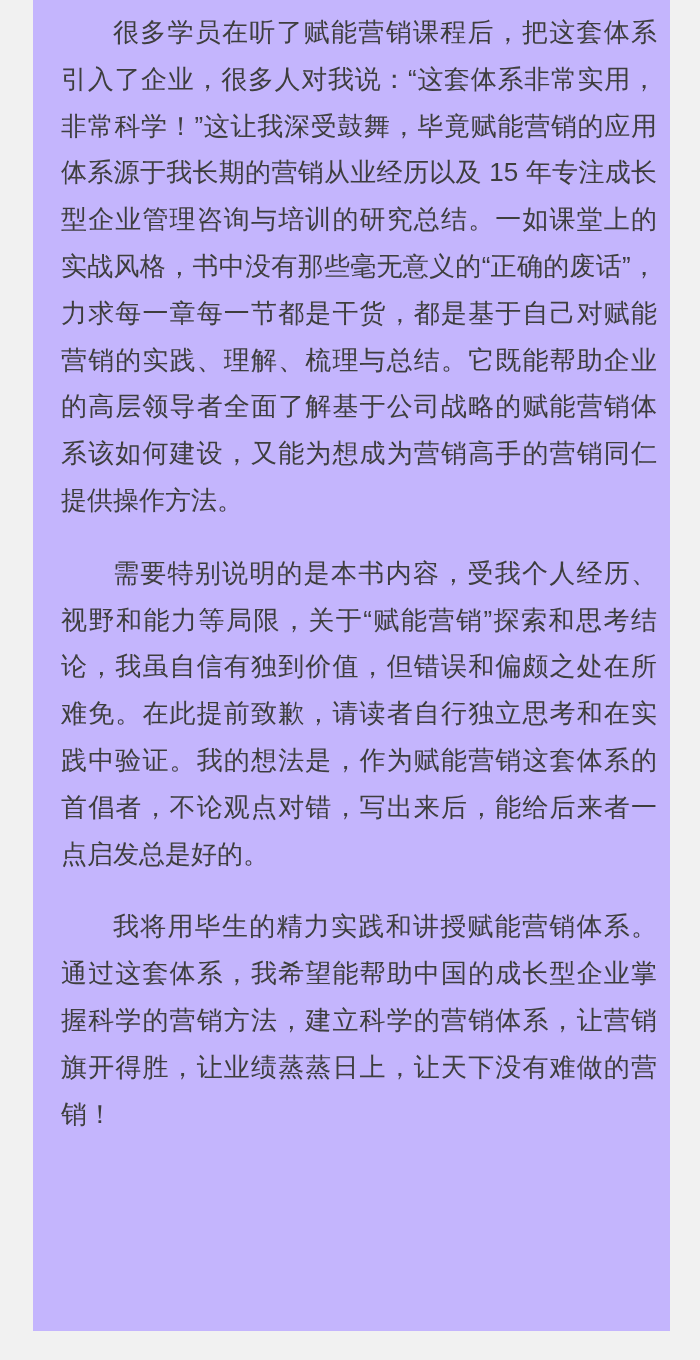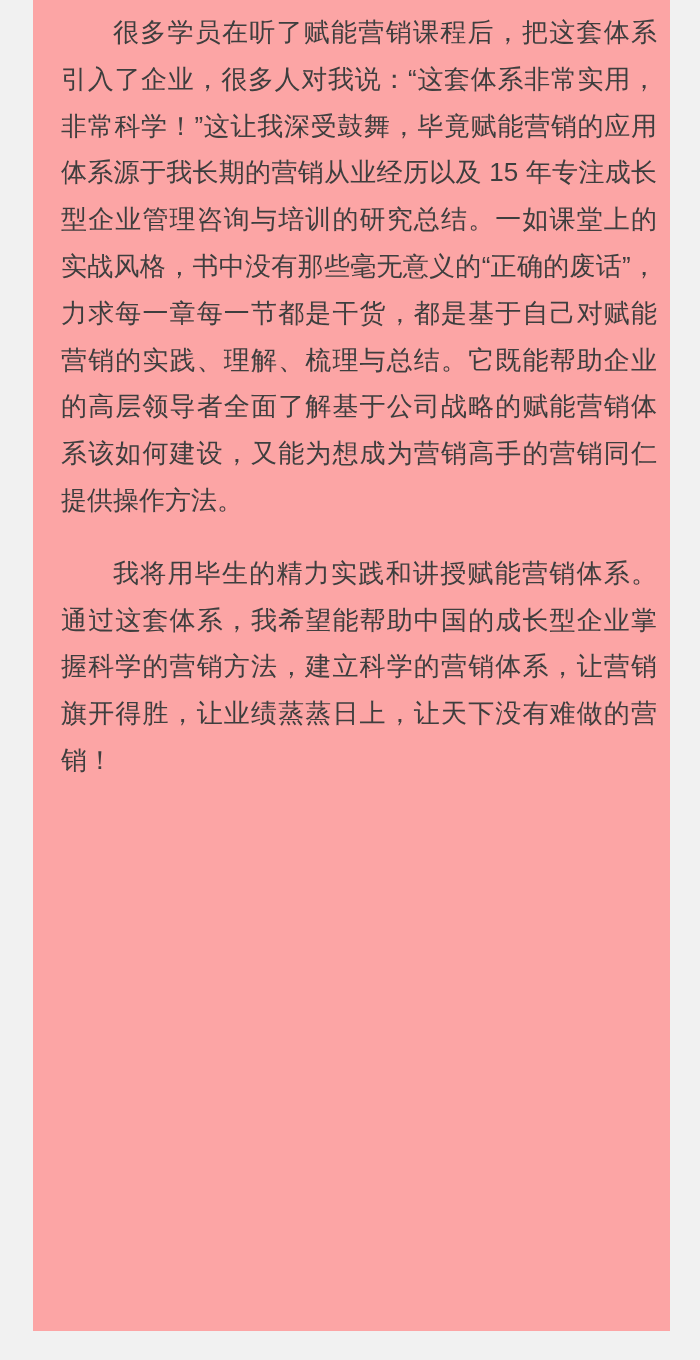--- a/index.html
+++ b/index.html
@@ -13,21 +13,21 @@
     font-family: "Liberation Sans", "DejaVu Sans", sans-serif;
     position: relative;
     overflow: hidden;
   }
   .page-card {
     position: absolute;
     left: 33px;
     top: 0;
     width: 637px;
     height: 1331px;
-    background: #fca5a5;
+    background: #c4b5fd;
     box-sizing: border-box;
     padding: 9px 13px 0 28px;
   }
   .text-body {
     color: #3e3e3e;
     font-size: 26px;
     line-height: 46.8px;
     font-weight: 300;
     text-align: justify;
     letter-spacing: 0;
@@ -36,16 +36,17 @@
     margin: 0 0 26px 0;
     text-indent: 2em;
   }
 </style>
 </head>
 <body>
 
 <div class="page-card">
   <div class="text-body">
     <p>很多学员在听了赋能营销课程后，把这套体系引入了企业，很多人对我说：“这套体系非常实用，非常科学！”这让我深受鼓舞，毕竟赋能营销的应用体系源于我长期的营销从业经历以及 15 年专注成长型企业管理咨询与培训的研究总结。一如课堂上的实战风格，书中没有那些毫无意义的“正确的废话”，力求每一章每一节都是干货，都是基于自己对赋能营销的实践、理解、梳理与总结。它既能帮助企业的高层领导者全面了解基于公司战略的赋能营销体系该如何建设，又能为想成为营销高手的营销同仁提供操作方法。</p>
+    <p>需要特别说明的是本书内容，受我个人经历、视野和能力等局限，关于“赋能营销”探索和思考结论，我虽自信有独到价值，但错误和偏颇之处在所难免。在此提前致歉，请读者自行独立思考和在实践中验证。我的想法是，作为赋能营销这套体系的首倡者，不论观点对错，写出来后，能给后来者一点启发总是好的。</p>
     <p>我将用毕生的精力实践和讲授赋能营销体系。通过这套体系，我希望能帮助中国的成长型企业掌握科学的营销方法，建立科学的营销体系，让营销旗开得胜，让业绩蒸蒸日上，让天下没有难做的营销！</p>
 
   </div>
 </div>
 
 </body></html>

